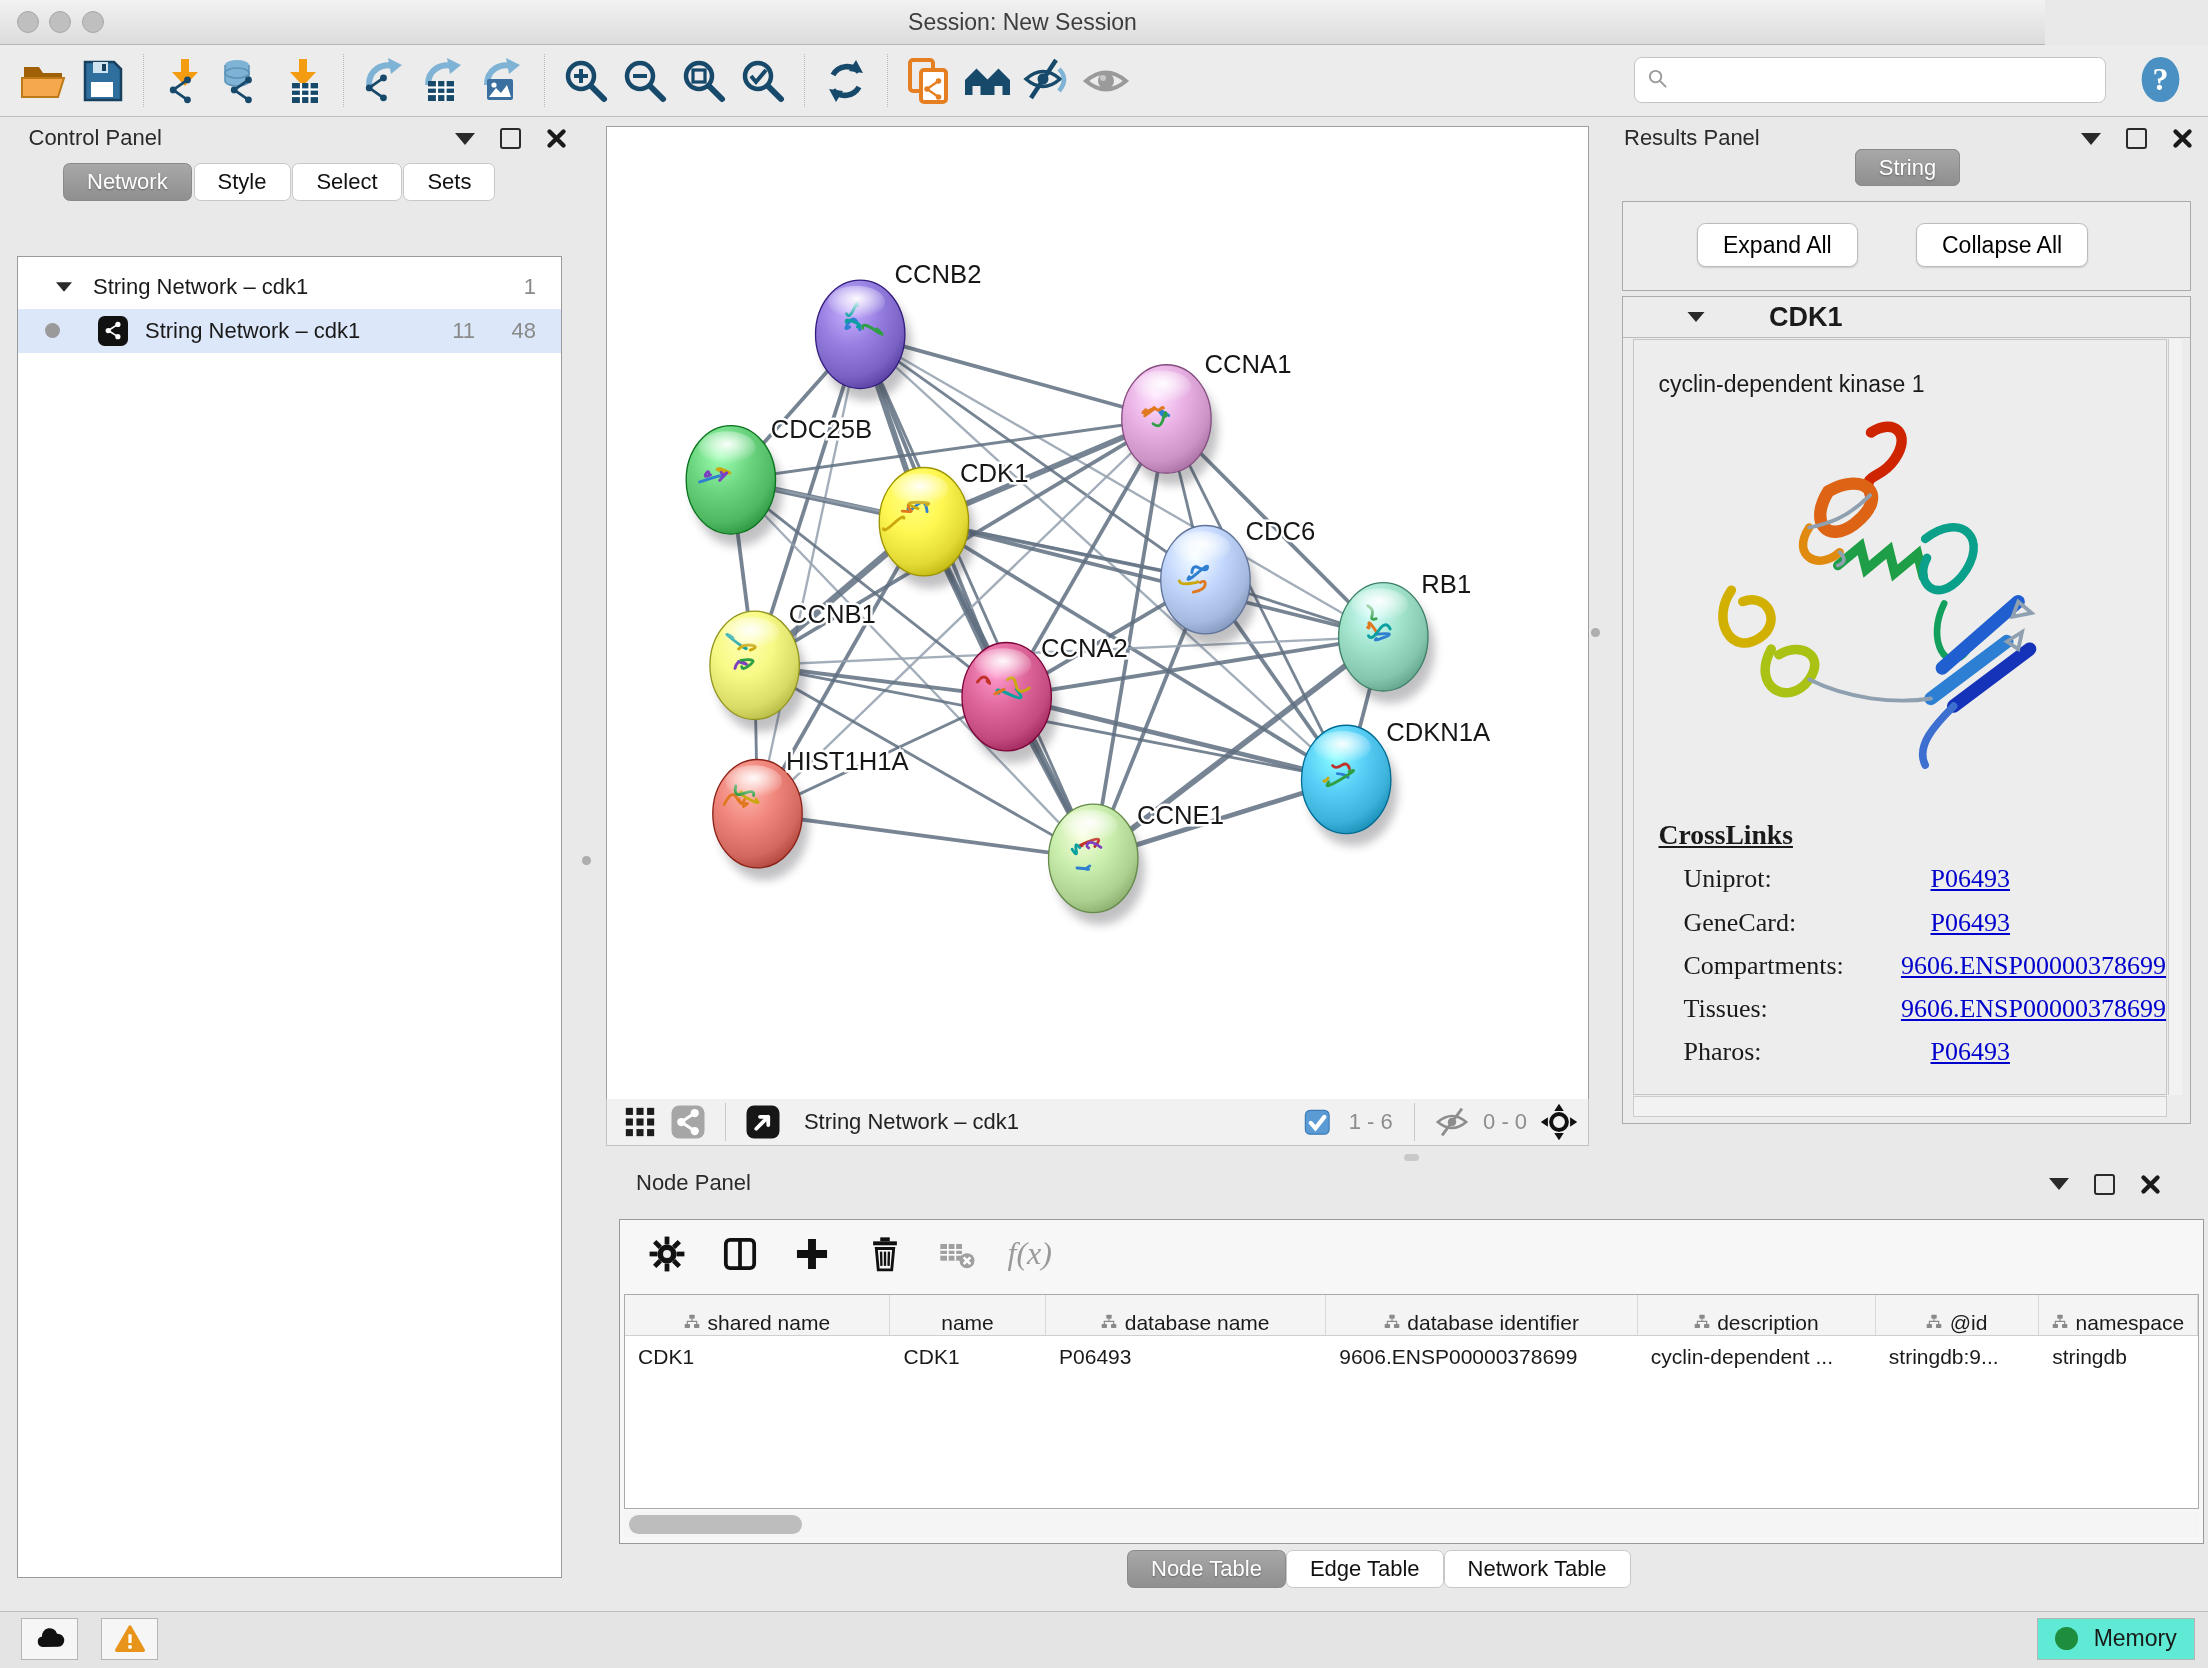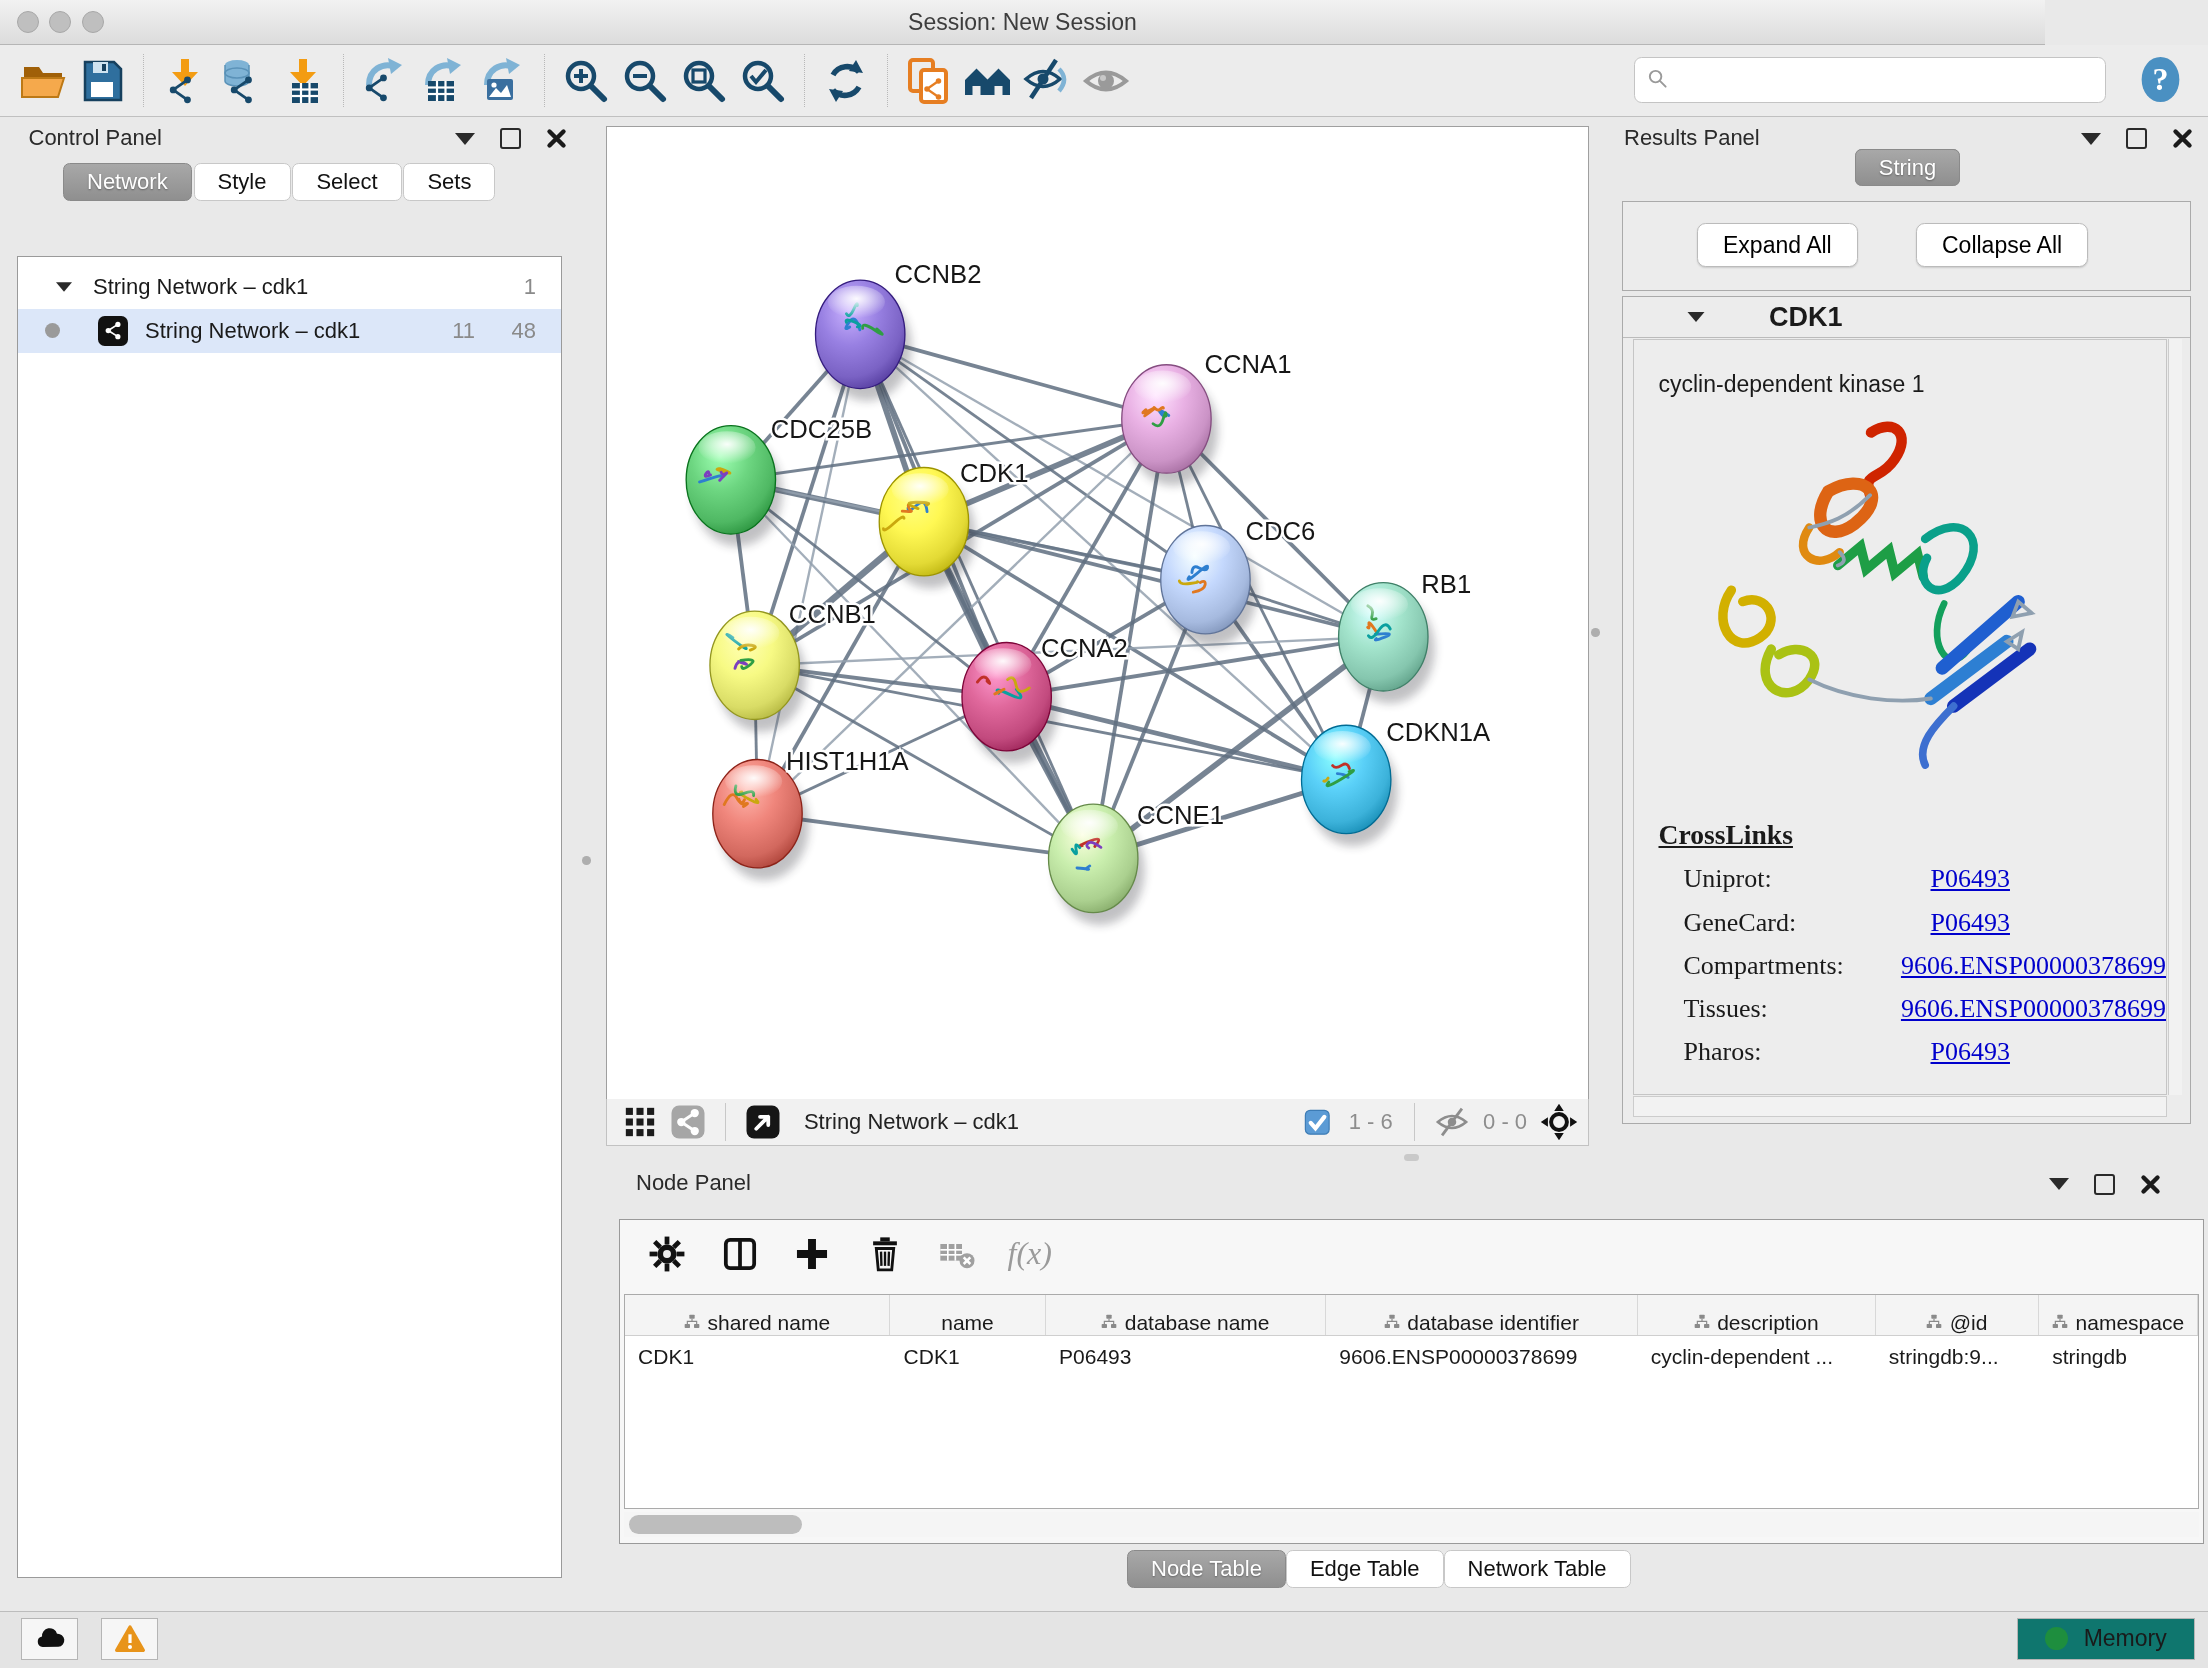--- a/index.html
+++ b/index.html
@@ -69,21 +69,21 @@
   #tp-header{display:flex;height:40px;background:#f4f4f4;border-bottom:1.9px solid #cfcfcf;}
   .th{display:flex;align-items:flex-end;justify-content:center;gap:7.6px;font-size:21px;border-right:1px solid #d8d8d8;box-sizing:border-box;overflow:hidden;white-space:nowrap;}
   #tp-row{display:flex;height:42px;}
   .td{font-size:21px;display:flex;align-items:center;padding-left:13.3px;box-sizing:border-box;overflow:hidden;white-space:nowrap;}
   #tp-hscroll{position:absolute;left:3.8px;right:3.8px;bottom:5.7px;height:25px;background:#f5f5f5;}
   #tp-thumb{position:absolute;left:5.7px;top:2.9px;width:173px;height:19px;border-radius:9.5px;background:#bdbdbd;}
   #tp-tabs{position:absolute;left:535px;top:386px;display:flex;}
   
   #status-bar{position:absolute;left:0;top:1611px;width:2208px;height:57px;background:#e4e4e4;border-top:1.9px solid #bcbcbc;}
   .st-btn{position:absolute;top:5.7px;width:55px;height:40px;background:#f6f6f6;border:1.9px solid #b5b5b5;display:flex;align-items:center;justify-content:center;}
-  #memory-btn{position:absolute;right:13.3px;top:5.7px;height:40px;background:#0f766e;border:1.9px solid #b5b5b5;display:flex;align-items:center;gap:16px;padding:0 27px;font-size:23px;}
+  #memory-btn{position:absolute;right:13.3px;top:5.7px;height:40px;background:#5eead4;border:1.9px solid #b5b5b5;display:flex;align-items:center;gap:16px;padding:0 17px;font-size:23px;}
   #mem-dot{width:23px;height:23px;border-radius:50%;background:#1e8e3e;}
 </style>
 </head>
 <body>
 
 <div id="app">
 
   <div id="titlebar">
     <div class="tlight" style="left:17px"></div>
     <div class="tlight" style="left:49px"></div>

